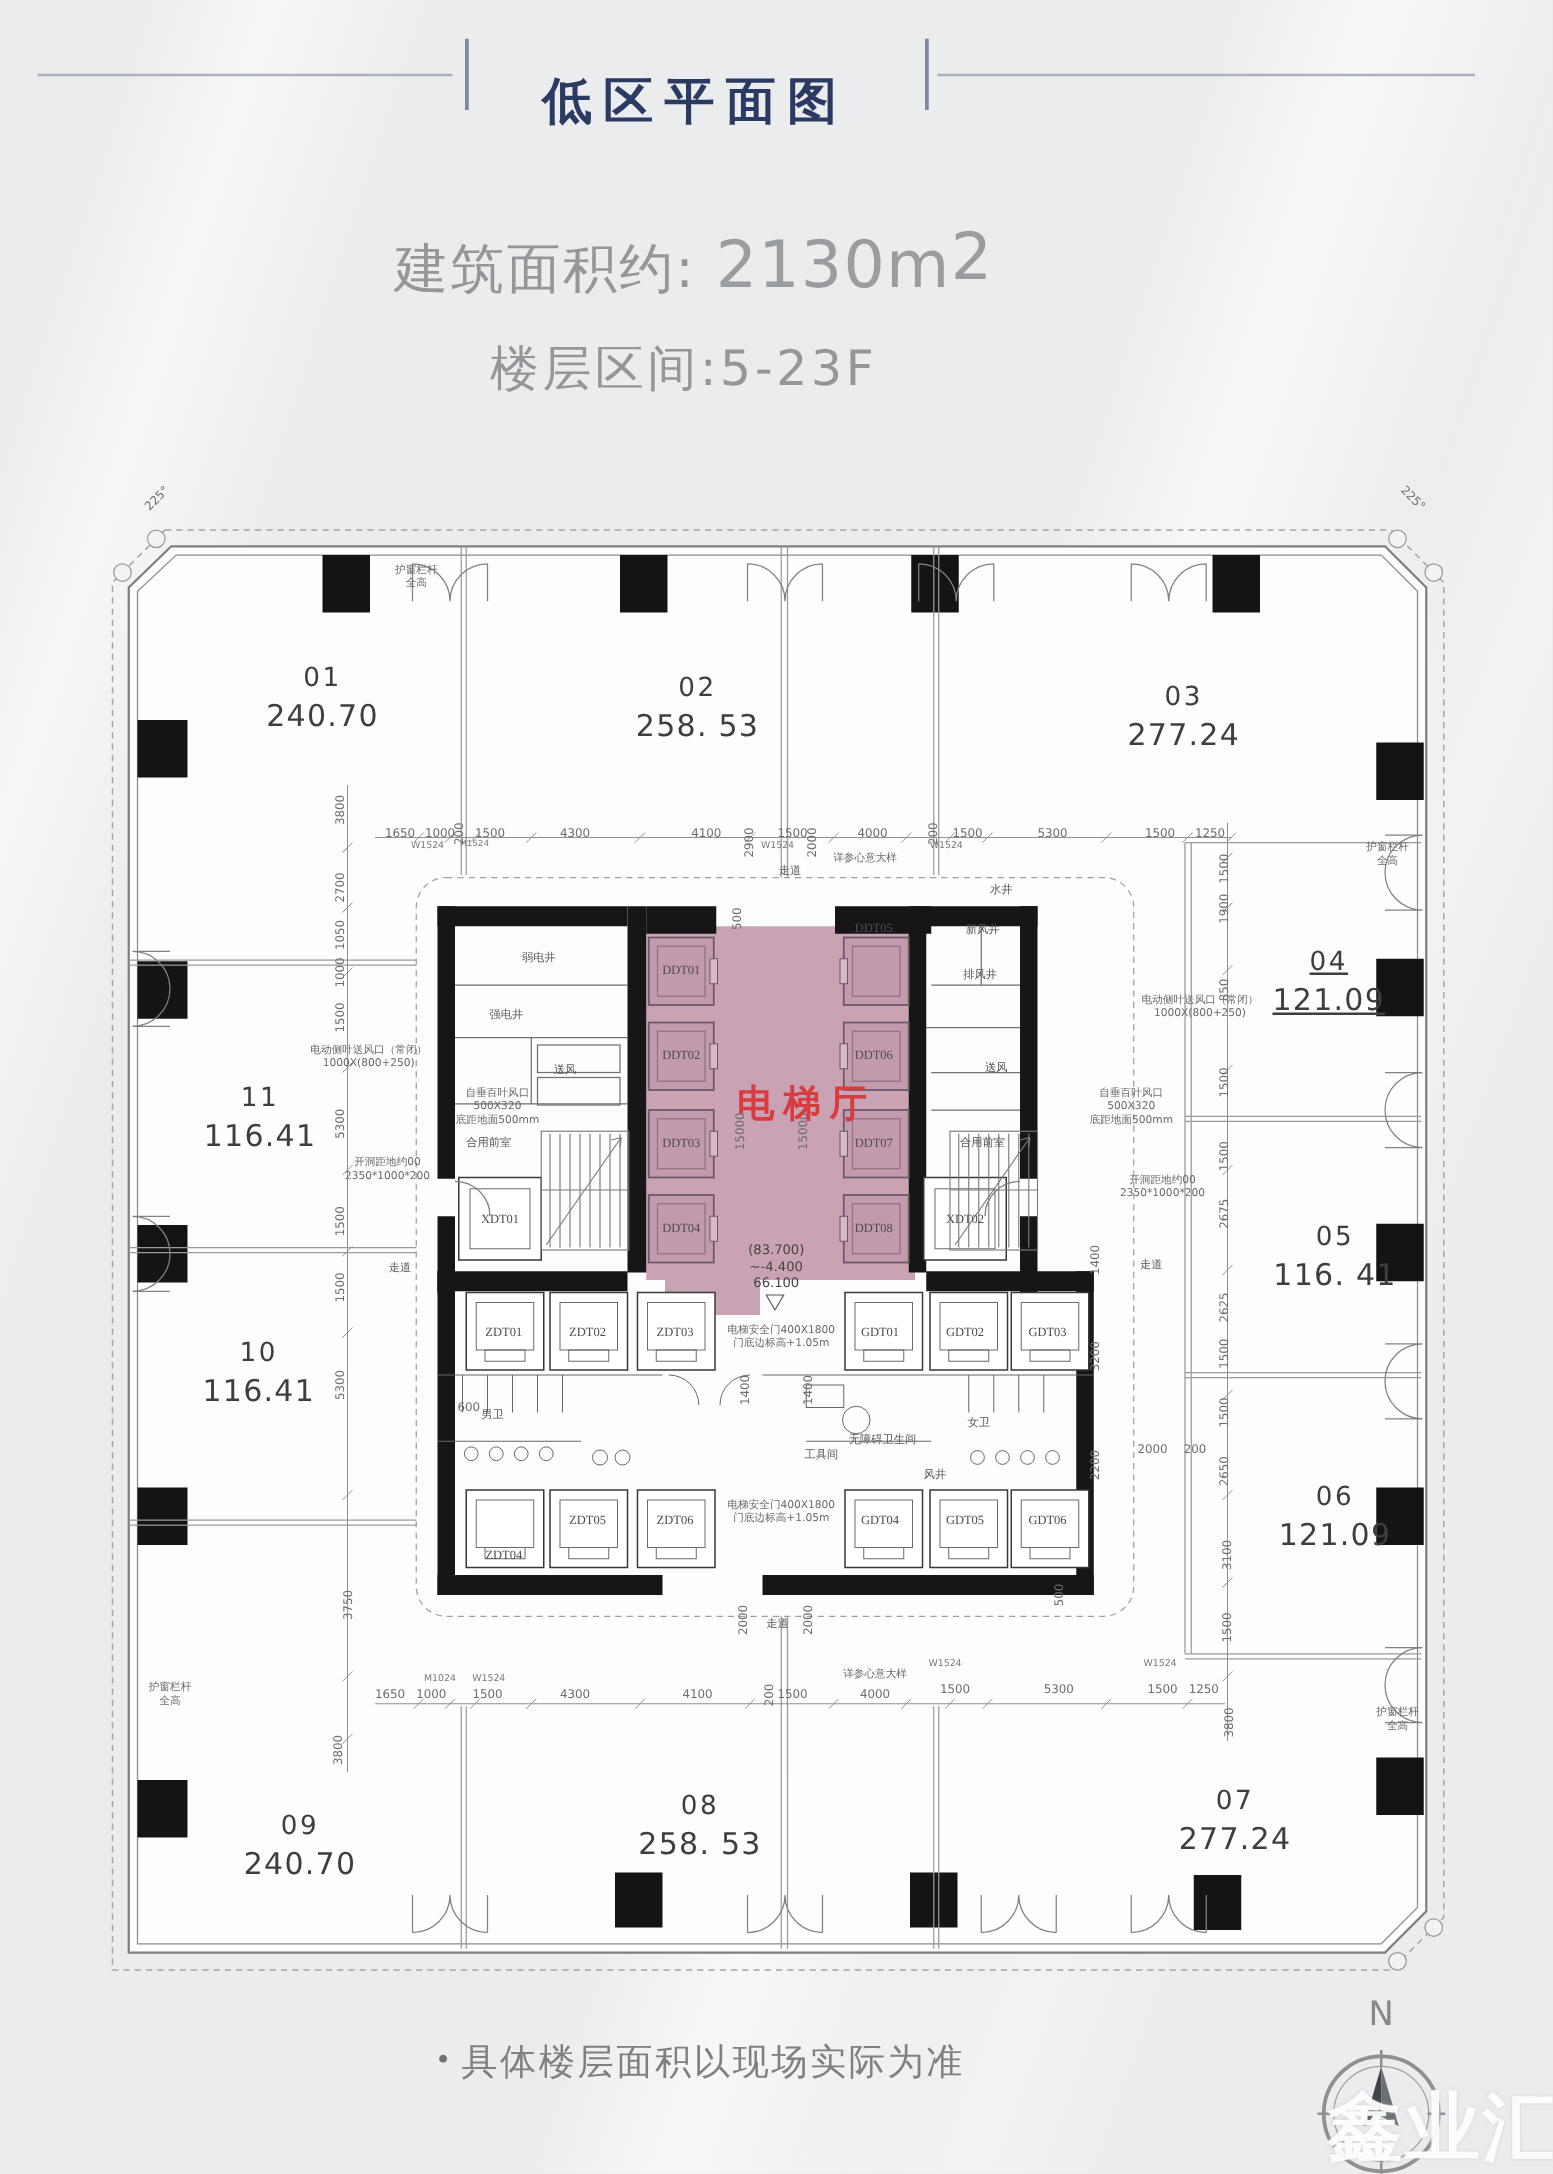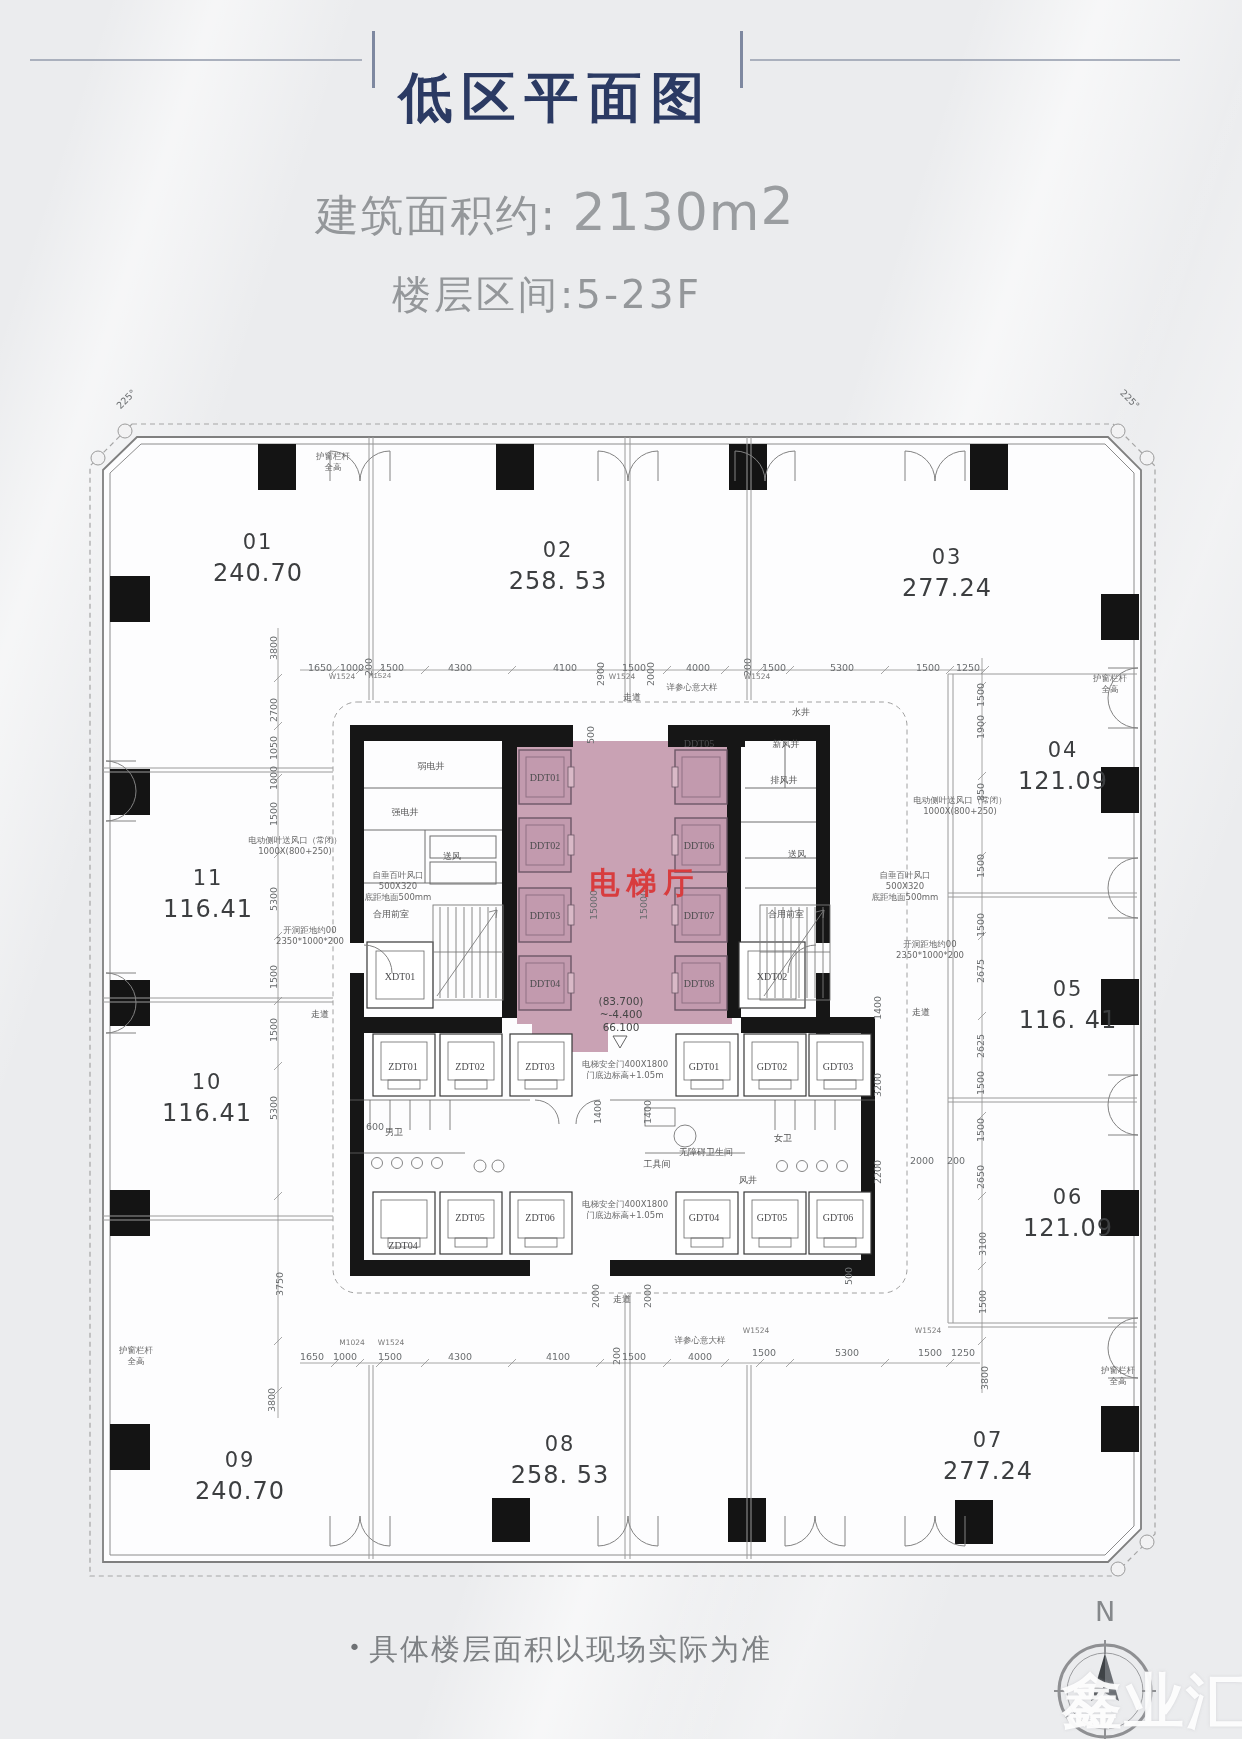--- a/index.html
+++ b/index.html
@@ -13,21 +13,21 @@
     background:
       linear-gradient(108deg, rgba(255,255,255,0) 54%, rgba(255,255,255,.6) 61%, rgba(255,255,255,0) 71%),
       linear-gradient(108deg, rgba(255,255,255,0) 6%, rgba(255,255,255,.55) 12%, rgba(255,255,255,0) 20%),
       linear-gradient(290deg, rgba(255,255,255,0) 18%, rgba(255,255,255,.35) 25%, rgba(255,255,255,0) 33%);
   }
 
   
   .title-line{position:absolute;top:59px;height:2px;background:#aab0bd;}
   .title-bar{position:absolute;top:31px;width:3px;height:57px;background:#7e88a0;}
   .page-title{position:absolute;top:26px;left:286px;width:540px;text-align:center;
-    font-size:54px;font-weight:bold;color:#2b3a63;letter-spacing:9px;}
+    font-size:40px;font-weight:bold;color:#2b3a63;letter-spacing:9px;}
   .area-line{position:absolute;top:176px;left:0;width:1110px;text-align:center;color:#94979a;}
   .area-line .pre{font-size:43px;letter-spacing:2px;}
   .area-line .num{font-size:52px;letter-spacing:1px;color:#9a9da0;}
   .area-line sup{font-size:27px;}
   .floor-line{position:absolute;top:268px;left:0;width:1094px;text-align:center;
     font-size:39px;color:#94979a;letter-spacing:3px;}
 
   
   .plan{position:absolute;left:85px;top:418px;width:1085px;height:1165px;}
   .plan svg{position:absolute;left:0;top:0;}
@@ -295,21 +295,21 @@
 </svg>
 </div>
 
 <div class="overlay">
 
   <div>
 
   <div class="pos unit-label" style="left: 258px; top: 558px;"><span class="uid">01</span><span class="uarea">240.70</span></div>
       <div class="pos unit-label" style="left: 558px; top: 566px;"><span class="uid">02</span><span class="uarea">258. 53</span></div>
       <div class="pos unit-label" style="left: 947px; top: 573px;"><span class="uid">03</span><span class="uarea">277.24</span></div>
-      <div class="pos unit-label" style="left: 1063px; top: 766px;"><span class="uid">04</span><span class="uarea">121.09</span></div>
+      <div class="pos unit-label" style="left: 1063px; top: 785px; text-decoration: underline;"><span class="uid">04</span><span class="uarea">121.09</span></div>
       <div class="pos unit-label" style="left: 1068px; top: 1005px;"><span class="uid">05</span><span class="uarea">116. 41</span></div>
       <div class="pos unit-label" style="left: 1068px; top: 1213px;"><span class="uid">06</span><span class="uarea">121.09</span></div>
       <div class="pos unit-label" style="left: 944px; top: 1456px; margin-left: 44px;"><span class="uid">07</span><span class="uarea">277.24</span></div>
       <div class="pos unit-label" style="left: 560px; top: 1460px;"><span class="uid">08</span><span class="uarea">258. 53</span></div>
       <div class="pos unit-label" style="left: 240px; top: 1476px;"><span class="uid">09</span><span class="uarea">240.70</span></div>
       <div class="pos unit-label" style="left: 207px; top: 1098px;"><span class="uid">10</span><span class="uarea">116.41</span></div>
       <div class="pos unit-label" style="left: 208px; top: 894px;"><span class="uid">11</span><span class="uarea">116.41</span></div>
     </div>
 
   <div>

